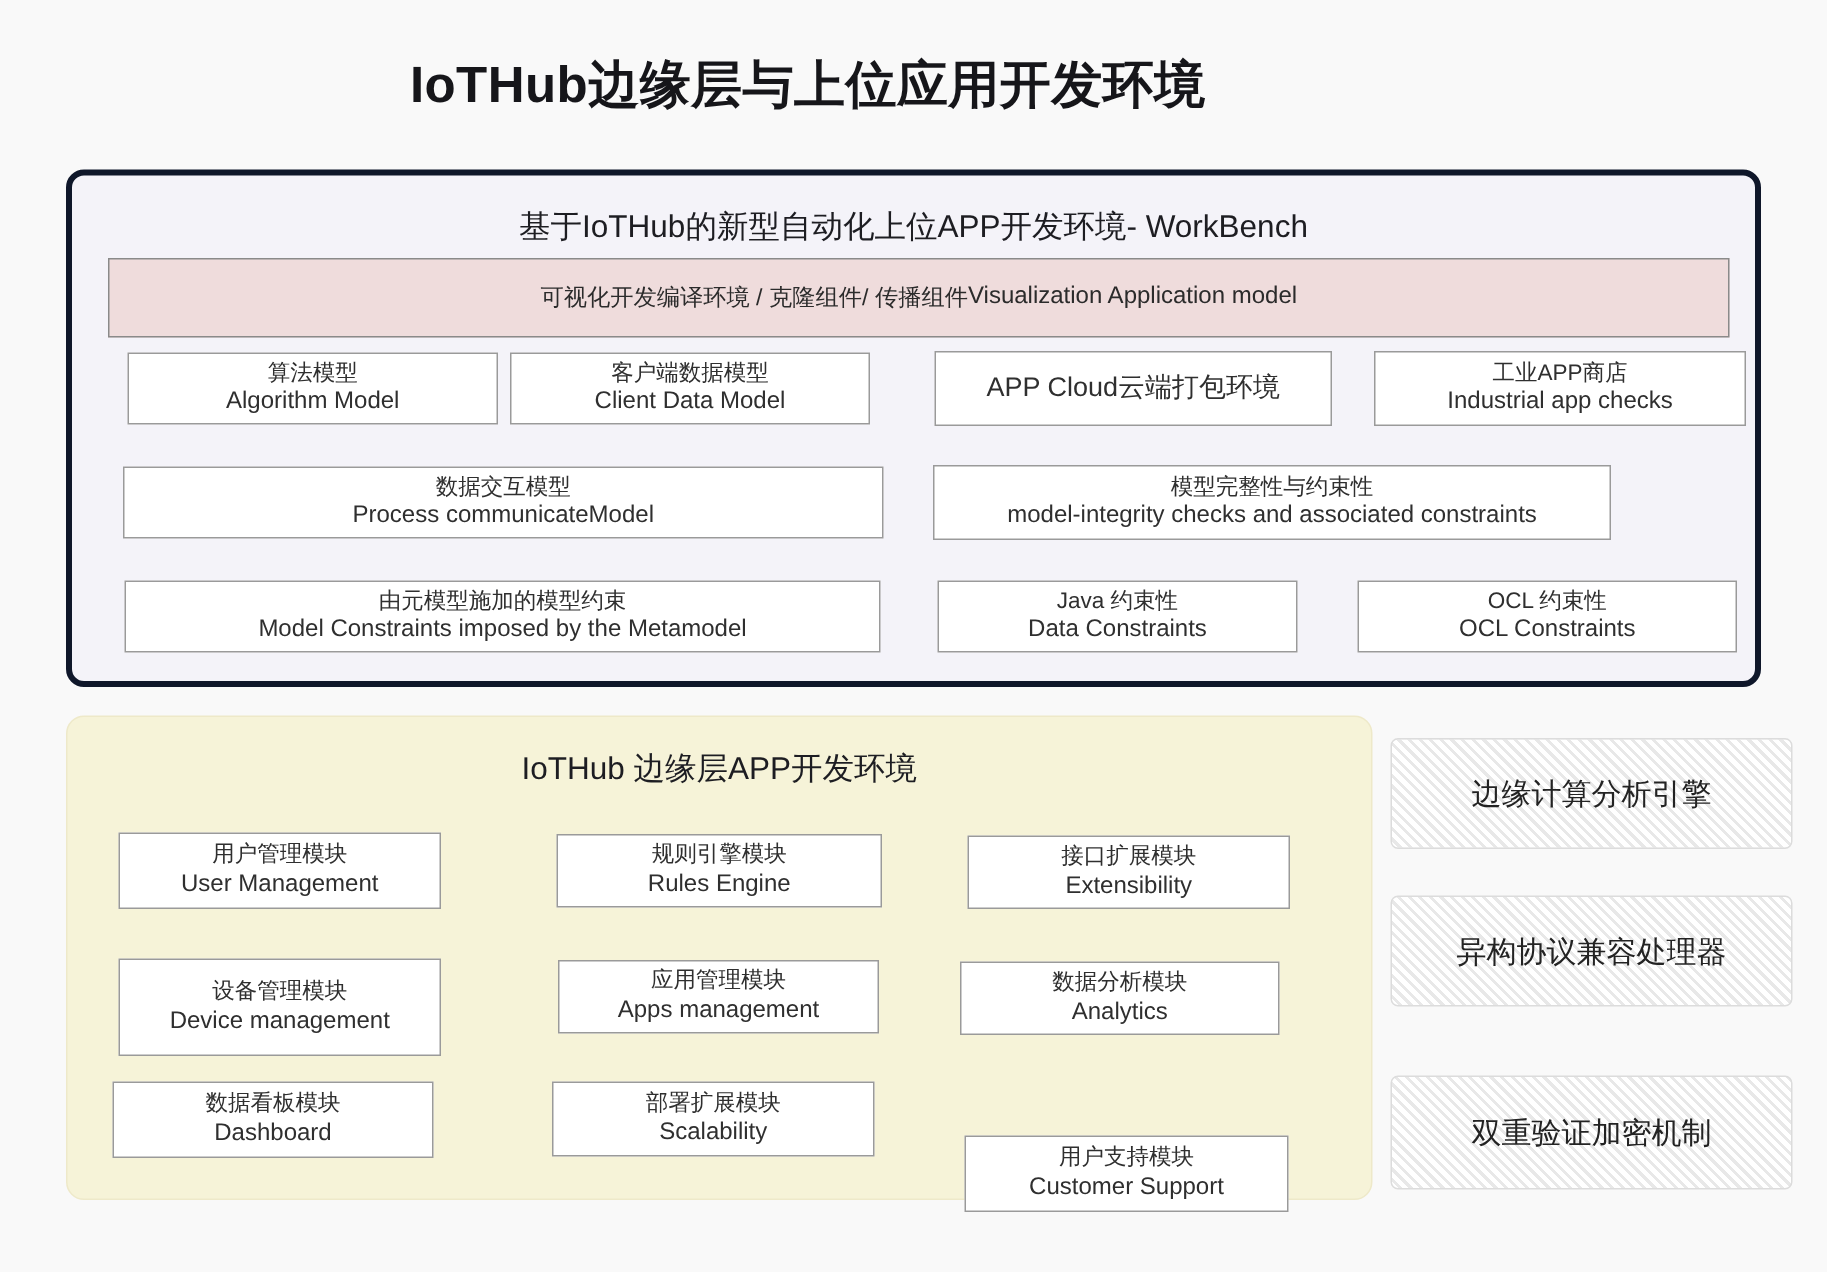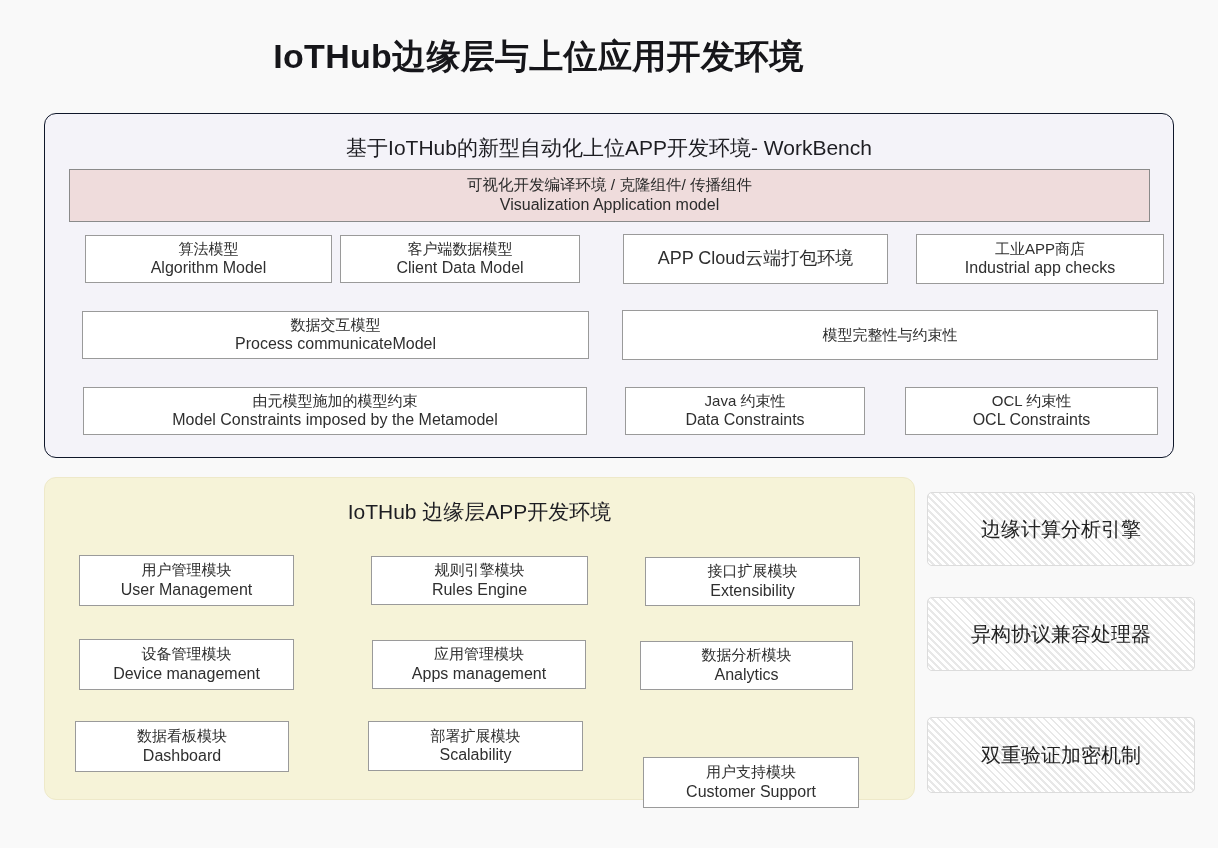--- a/index.html
+++ b/index.html
@@ -28,21 +28,21 @@
   }
 
   
   .panel-upper {
     position: absolute;
     left: 44px;
     top: 113px;
     width: 1130px;
     height: 345px;
     background: #f4f3f9;
-    border: 1px solid #0f172a;
+    border: 4px solid #0f172a;
     border-radius: 12px;
     box-sizing: border-box;
   }
   .panel-upper-title {
     position: absolute;
     top: 20px;
     left: 0;
     width: 100%;
     text-align: center;
     font-size: 21px;
@@ -51,21 +51,21 @@
   .banner {
     position: absolute;
     left: 24px;
     top: 55px;
     width: 1081px;
     height: 53px;
     background: #efdcdc;
     border: 1px solid #8a8a8a;
     box-sizing: border-box;
     display: flex;
-    flex-direction: column;
+    flex-direction: row;
     align-items: center;
     justify-content: center;
     line-height: 1.28;
   }
   .banner .l1 { font-size: 15.5px; color: #2b2b2b; }
   .banner .l2 { font-size: 16px; color: #2b2b2b; }
 
   
   .node {
     position: absolute;
@@ -83,21 +83,21 @@
   .node .en { font-size: 16px; color: #2f2f2f; }
   .node.single .cn { font-size: 18px; }
 
   
   #u-algorithm      { left: 85px;  top: 235px; width: 247px; height: 48px; }
   #u-clientdata     { left: 340px; top: 235px; width: 240px; height: 48px; }
   #u-appcloud       { left: 623px; top: 234px; width: 265px; height: 50px; }
   #u-appstore       { left: 916px; top: 234px; width: 248px; height: 50px; }
   
   #u-process        { left: 82px;  top: 311px; width: 507px; height: 48px; }
-  #u-integrity      { left: 622px; top: 310px; width: 536px; height: 50px; }
+  #u-integrity      { left: 622px; top: 310px; width: 452px; height: 50px; }
   
   #u-metamodel      { left: 83px;  top: 387px; width: 504px; height: 48px; }
   #u-java           { left: 625px; top: 387px; width: 240px; height: 48px; }
   #u-ocl            { left: 905px; top: 387px; width: 253px; height: 48px; }
 
   
 
   
   .panel-lower {
     position: absolute;
@@ -117,21 +117,21 @@
     width: 100%;
     text-align: center;
     font-size: 21px;
     color: #1d1d22;
   }
 
   
   #l-user     { left: 79px;  top: 555px; width: 215px; height: 51px; }
   #l-rules    { left: 371px; top: 556px; width: 217px; height: 49px; }
   #l-ext      { left: 645px; top: 557px; width: 215px; height: 49px; }
-  #l-device   { left: 79px;  top: 639px; width: 215px; height: 51px; }
+  #l-device   { left: 79px;  top: 639px; width: 215px; height: 65px; }
   #l-apps     { left: 372px; top: 640px; width: 214px; height: 49px; }
   #l-analytics{ left: 640px; top: 641px; width: 213px; height: 49px; }
   #l-dash     { left: 75px;  top: 721px; width: 214px; height: 51px; }
   #l-scale    { left: 368px; top: 721px; width: 215px; height: 50px; }
   #l-support  { left: 643px; top: 724px; width: 216px; height: 51px; margin-top: 33px; }
 
   
   .hatch-box {
     position: absolute;
     left: 927px;
@@ -183,20 +183,21 @@
 <div class="node" id="u-appstore">
   <div class="cn">工业APP商店</div>
   <div class="en">Industrial app checks</div>
 </div>
 <div class="node" id="u-process">
   <div class="cn">数据交互模型</div>
   <div class="en">Process communicateModel</div>
 </div>
 <div class="node" id="u-integrity">
   <div class="cn">模型完整性与约束性</div>
+  <div class="en">model-integrity checks and associated constraints</div>
 </div>
 <div class="node" id="u-metamodel">
   <div class="cn">由元模型施加的模型约束</div>
   <div class="en">Model Constraints imposed by the Metamodel</div>
 </div>
 <div class="node" id="u-java">
   <div class="cn">Java 约束性</div>
   <div class="en">Data Constraints</div>
 </div>
 <div class="node" id="u-ocl">

